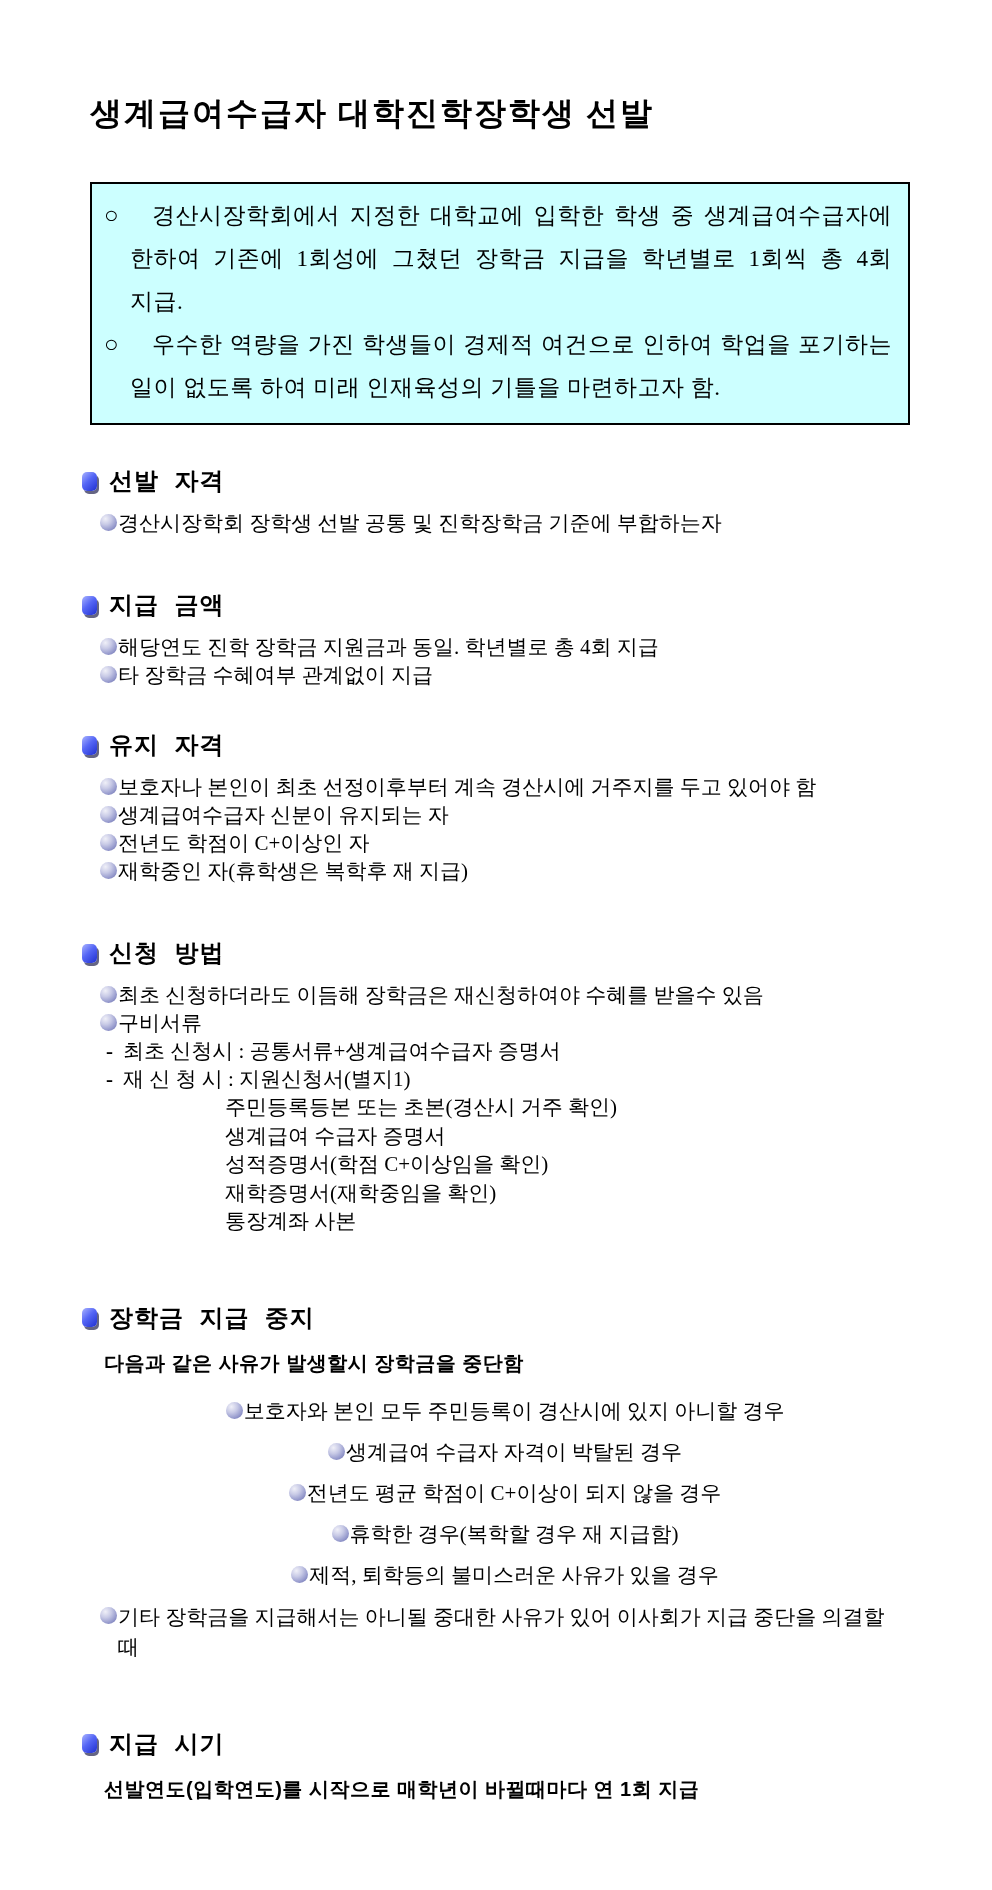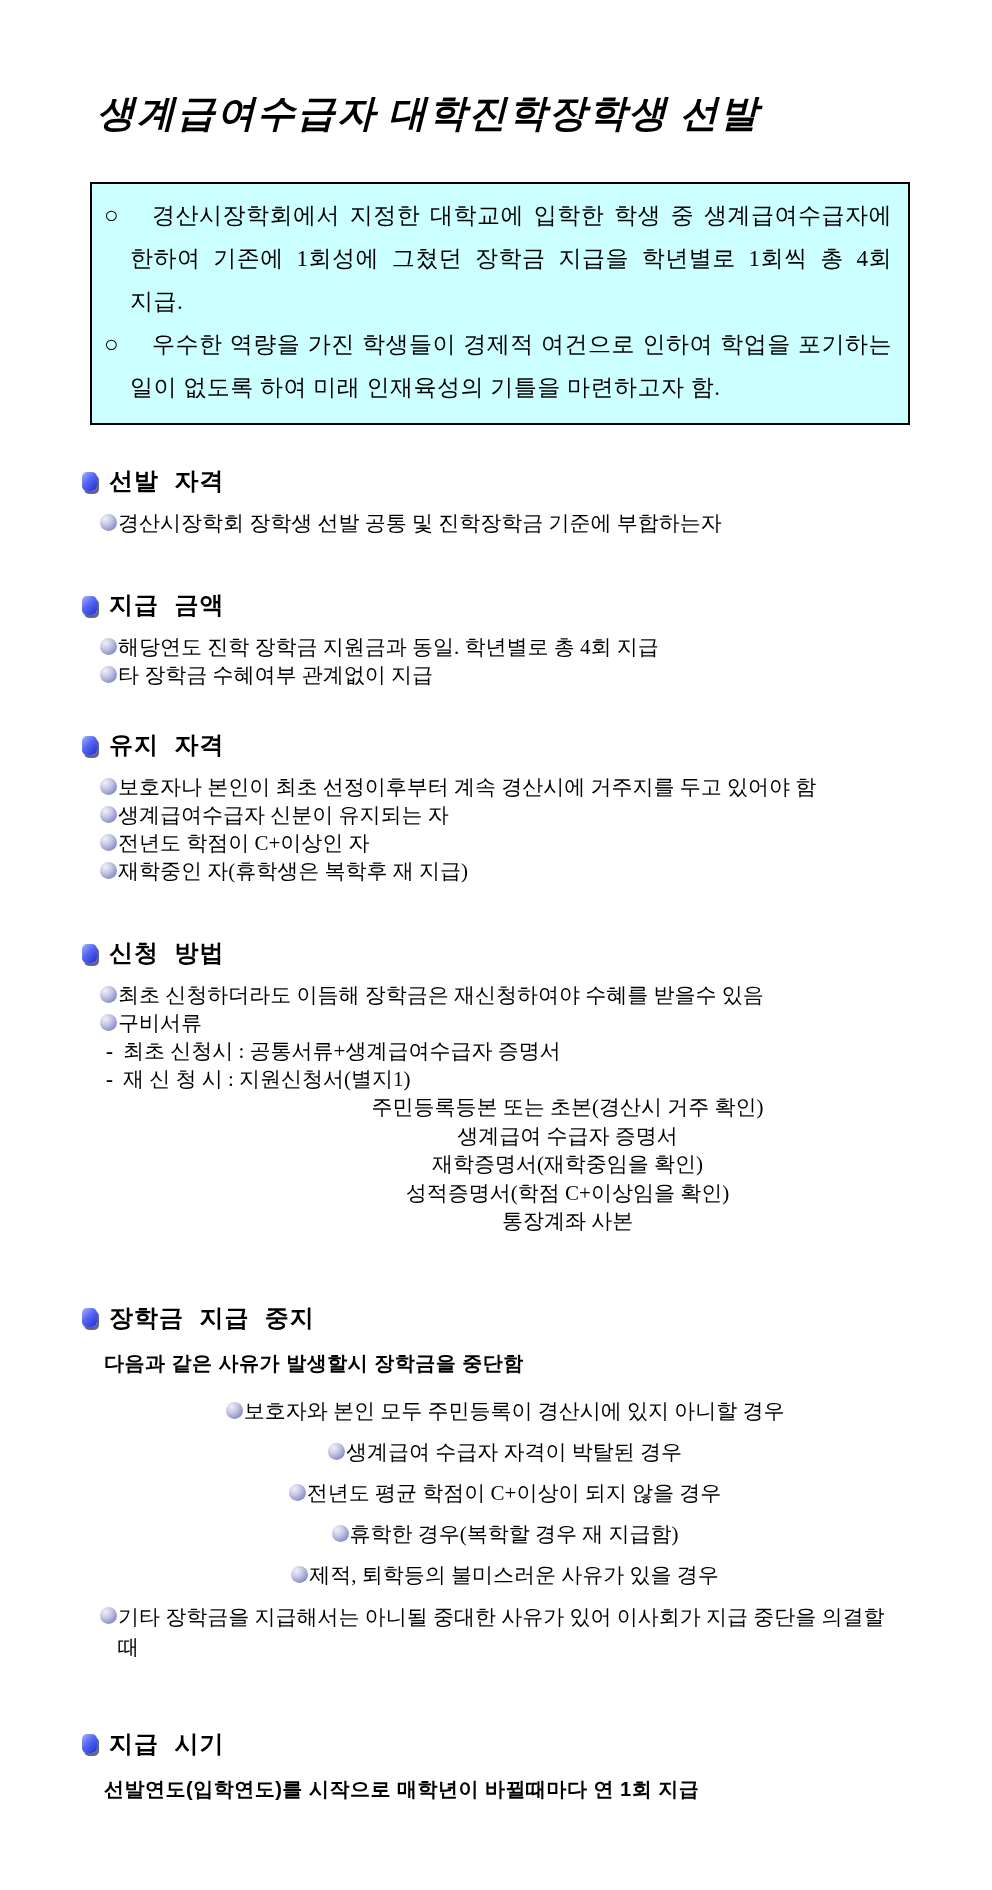--- a/index.html
+++ b/index.html
@@ -18,27 +18,26 @@
     box-sizing: border-box;
     width: 992px;
     min-height: 1890px;
     padding: 88px 82px 60px 90px;
   }
 
   
   .doc-title {
     margin: 0;
     padding-right: 150px;
-    text-align: right;
-    font-size: 38px;
+    text-align: left;
+    font-size: 32px;
     font-weight: bold;
     letter-spacing: 2px;
     line-height: 50px;
     font-family: "Liberation Serif", "DejaVu Serif", serif;
-    font-style: italic;
   }
 
   
   .intro-box {
     margin-top: 44px;
     border: 2px solid #000000;
     background: #ccffff;
     padding: 10px 16px 14px 12px;
   }
   .intro-item {
@@ -115,21 +114,20 @@
     font-size: 21px;
     line-height: 28px;
   }
   .dash-glyph { flex: none; font-weight: bold; }
 
   .attach-row {
     margin-left: 135px;
     font-size: 21px;
     line-height: 28.5px;
     word-break: keep-all;
-    text-align: center;
   }
 
   .sub-note {
     margin: 16px 0 0 14px;
     font-family: "Liberation Sans", "DejaVu Sans", sans-serif;
     font-weight: bold;
     font-size: 20px;
     letter-spacing: 0.5px;
   }
   .rows.loose { margin-top: 20px; }
@@ -224,22 +222,22 @@
       <div class="dash-row">
         <span class="dash-glyph">-</span>
         <span class="row-text">최초 신청시 : 공통서류+생계급여수급자 증명서</span>
       </div>
       <div class="dash-row">
         <span class="dash-glyph">-</span>
         <span class="row-text">재 신 청 시 : 지원신청서(별지1)</span>
       </div>
       <div class="attach-row">주민등록등본 또는 초본(경산시 거주 확인)</div>
       <div class="attach-row">생계급여 수급자 증명서</div>
+      <div class="attach-row">성적증명서(학점 C+이상임을 확인)</div>
       <div class="attach-row">재학증명서(재학중임을 확인)</div>
-      <div class="attach-row">성적증명서(학점 C+이상임을 확인)</div>
       <div class="attach-row">통장계좌 사본</div>
     </div>
   </section>
 
   <section class="sec sp-lg">
     <div class="sec-header">
       <span class="square-icon"></span>
       <span class="sec-title">장학금 지급 중지</span>
     </div>
     <p class="sub-note">다음과 같은 사유가 발생할시 장학금을 중단함</p>

